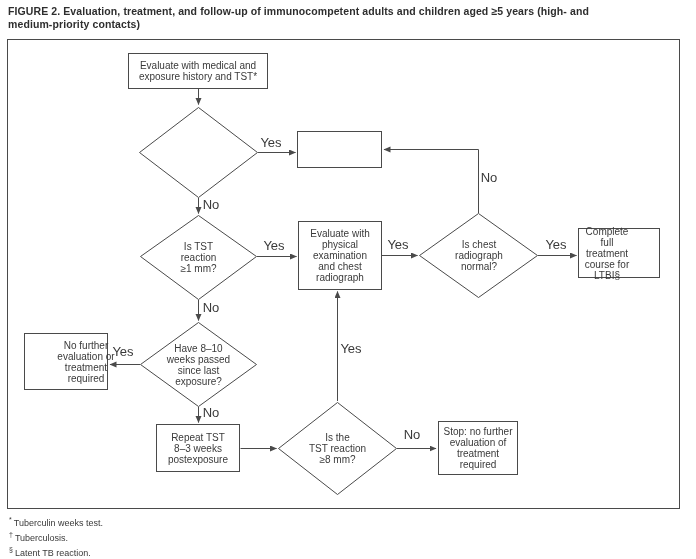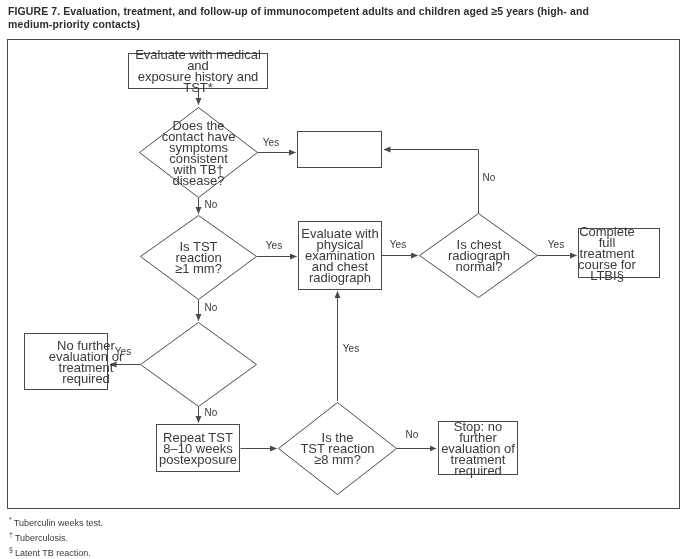--- a/index.html
+++ b/index.html
@@ -31,30 +31,30 @@
     position: absolute;
     left: 0;
     top: 0;
   }
   .node-text {
     position: absolute;
     display: flex;
     align-items: center;
     justify-content: center;
     text-align: center;
-    font-size: 13px;
+    font-size: 10px;
     line-height: 11px;
     color: #3a3a3a;
     white-space: pre-line;
     pointer-events: none;
   }
   .edge-label {
     position: absolute;
     transform: translate(-50%, -50%);
-    font-size: 10px;
+    font-size: 13px;
     color: #3a3a3a;
     pointer-events: none;
   }
   .footnotes {
     position: absolute;
     left: 9px;
     top: 514px;
     font-size: 9px;
     line-height: 12px;
     color: #3a3a3a;
@@ -62,21 +62,21 @@
   .footnote sup {
     font-size: 7px;
     margin-right: 2px;
   }
 </style>
 </head>
 <body>
 
 <div class="stage">
 
-  <div class="figure-title">FIGURE 7. Evaluation, treatment, and follow-up of immunocompetent adults and children aged ≥5 years (high- and
+  <div class="figure-title">FIGURE 2. Evaluation, treatment, and follow-up of immunocompetent adults and children aged ≥5 years (high- and
 medium-priority contacts)</div>
 
   <svg class="layer" width="696" height="559" viewBox="0 0 696 559">
     <defs>
       <marker id="ah" markerWidth="8" markerHeight="7" refX="6.5" refY="3" orient="auto" markerUnits="userSpaceOnUse">
         <path d="M0,0 L7,3 L0,6 Z" fill="#4a4a4a"></path>
       </marker>
     </defs>
 
     <rect x="7.5" y="39.5" width="672" height="469" fill="none" stroke="#4a4a4a" stroke-width="1"></rect>
@@ -111,46 +111,45 @@
       <polygon points="198.5,107.5 257.5,152.5 198.5,197.5 139.5,152.5"></polygon>
       <polygon points="198.5,215.5 256.5,256.5 198.5,299.5 140.5,256.5"></polygon>
       <polygon points="478.5,213.5 537.5,255.5 478.5,297.5 419.5,255.5"></polygon>
       <polygon points="198.5,322.5 256.5,364.5 198.5,406.5 140.5,364.5"></polygon>
       <polygon points="337.5,402.5 396.5,448.5 337.5,494.5 278.5,448.5"></polygon>
     </g>
   </svg>
 
   <div class="node-text" style="left:128px;top:53px;width:140px;height:36px">Evaluate with medical and
 exposure history and TST*</div>
-  <div class="node-text" style="left:139px;top:107px;width:119px;height:91px">Does the
-contact have
-symptoms consistent
-with TB†
-disease?</div>
   <div class="node-text" style="left:140px;top:215px;width:117px;height:85px">Is TST
 reaction
 ≥1 mm?</div>
   <div class="node-text" style="left:298px;top:221px;width:84px;height:69px">Evaluate with
 physical
 examination
 and chest
 radiograph</div>
   <div class="node-text" style="left:420px;top:213px;width:118px;height:85px">Is chest
 radiograph
 normal?</div>
   <div class="node-text" style="left:578px;top:228px;width:58px;height:50px">Complete full
 treatment
 course for
 LTBI§</div>
+  <div class="node-text" style="left:140px;top:322px;width:117px;height:85px">Have 8–10
+weeks passed
+since last
+exposure?</div>
   <div class="node-text" style="left:36px;top:333px;width:100px;height:57px">No further
 evaluation or
 treatment
 required</div>
   <div class="node-text" style="left:156px;top:424px;width:84px;height:48px">Repeat TST
-8–10 weeks
+8–3 weeks
 postexposure</div>
   <div class="node-text" style="left:278px;top:402px;width:119px;height:93px">Is the
 TST reaction
 ≥8 mm?</div>
   <div class="node-text" style="left:438px;top:421px;width:80px;height:54px">Stop: no further
 evaluation of
 treatment
 required</div>
 
   <div class="edge-label" style="left:271px;top:142px">Yes</div>

